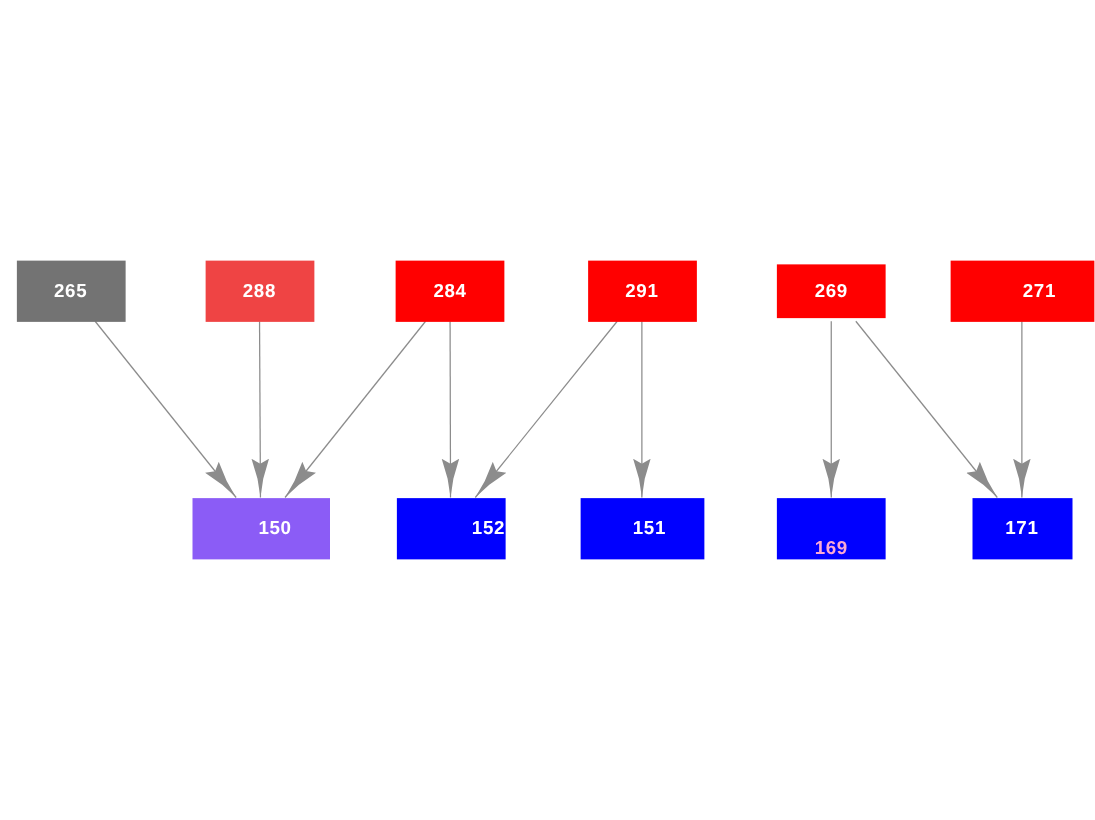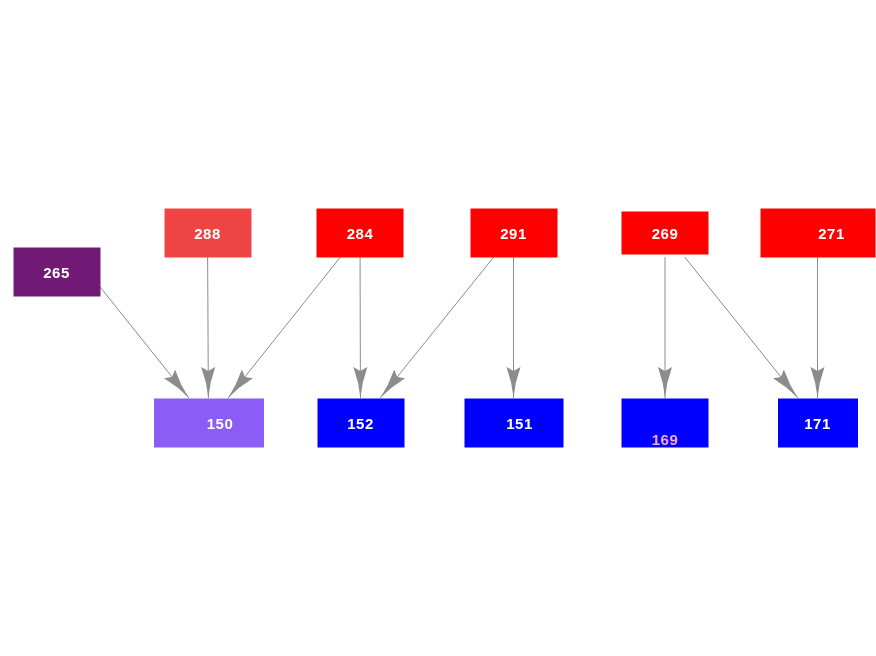--- a/index.html
+++ b/index.html
@@ -56,42 +56,42 @@
         <line x1="340.46447368421053" y1="257" x2="228.03552631578947" y2="398" stroke="#8c8c8c" stroke-width="1" marker-end="url(#arrowhead)"></line>
         <line x1="360.06447368421055" y1="257" x2="360.43552631578945" y2="398" stroke="#8c8c8c" stroke-width="1" marker-end="url(#arrowhead)"></line>
         <line x1="493.7710526315789" y1="257" x2="380.2289473684211" y2="398" stroke="#8c8c8c" stroke-width="1" marker-end="url(#arrowhead)"></line>
         <line x1="513.5" y1="257" x2="513.5" y2="398" stroke="#8c8c8c" stroke-width="1" marker-end="url(#arrowhead)"></line>
         <line x1="665" y1="257" x2="665" y2="398" stroke="#8c8c8c" stroke-width="1" marker-end="url(#arrowhead)"></line>
         <line x1="684.6644736842105" y1="257" x2="797.8355263157895" y2="398" stroke="#8c8c8c" stroke-width="1" marker-end="url(#arrowhead)"></line>
         <line x1="817.5" y1="257" x2="817.5" y2="398" stroke="#8c8c8c" stroke-width="1" marker-end="url(#arrowhead)"></line>
       </g>
   </svg>
   <div id="node-layer">
-      <div class="node" style="left: 56.5px; top: 232.5px; width: 87px; height: 49px; background: #701a75; color: rgb(255, 255, 255); margin-top: 39px;">
+      <div class="node" style="left: 56.5px; top: 232.5px; width: 87px; height: 49px; background: #737373; color: rgb(255, 255, 255);">
         <span>265</span>
       </div>
       <div class="node" style="left: 207.5px; top: 232.5px; width: 87px; height: 49px; background: #ef4444; color: rgb(255, 255, 255);">
         <span>288</span>
       </div>
       <div class="node" style="left: 360px; top: 232.5px; width: 87px; height: 49px; background: rgb(255, 0, 0); color: rgb(255, 255, 255);">
         <span>284</span>
       </div>
       <div class="node" style="left: 513.5px; top: 232.5px; width: 87px; height: 49px; background: rgb(255, 0, 0); color: rgb(255, 255, 255);">
         <span>291</span>
       </div>
       <div class="node" style="left: 665px; top: 232.5px; width: 87px; height: 43px; background: rgb(255, 0, 0); color: rgb(255, 255, 255); text-align: center;">
         <span>269</span>
       </div>
       <div class="node" style="left: 817.5px; top: 232.5px; width: 87px; height: 49px; background: rgb(255, 0, 0); color: rgb(255, 255, 255); padding-left: 28px;">
         <span>271</span>
       </div>
       <div class="node" style="left: 208.5px; top: 422.5px; width: 87px; height: 49px; background: #8b5cf6; color: rgb(255, 255, 255); padding-left: 23px;">
         <span>150</span>
       </div>
-      <div class="node" style="left: 360.5px; top: 422.5px; width: 87px; height: 49px; background: rgb(0, 0, 255); color: rgb(255, 255, 255);">
+      <div class="node" style="left: 360.5px; top: 422.5px; width: 87px; height: 49px; background: rgb(0, 0, 255); color: rgb(255, 255, 255); justify-content: flex-end;">
         <span>152</span>
       </div>
       <div class="node" style="left: 513.5px; top: 422.5px; width: 87px; height: 49px; background: rgb(0, 0, 255); color: rgb(255, 255, 255); padding-left: 12px;">
         <span>151</span>
       </div>
       <div class="node" style="left: 665px; top: 422.5px; width: 87px; height: 49px; background: rgb(0, 0, 255); color: #f9a8d4; align-items: flex-end;">
         <span>169</span>
       </div>
       <div class="node" style="left: 817.5px; top: 422.5px; width: 80px; height: 49px; background: rgb(0, 0, 255); color: rgb(255, 255, 255);">
         <span>171</span>

